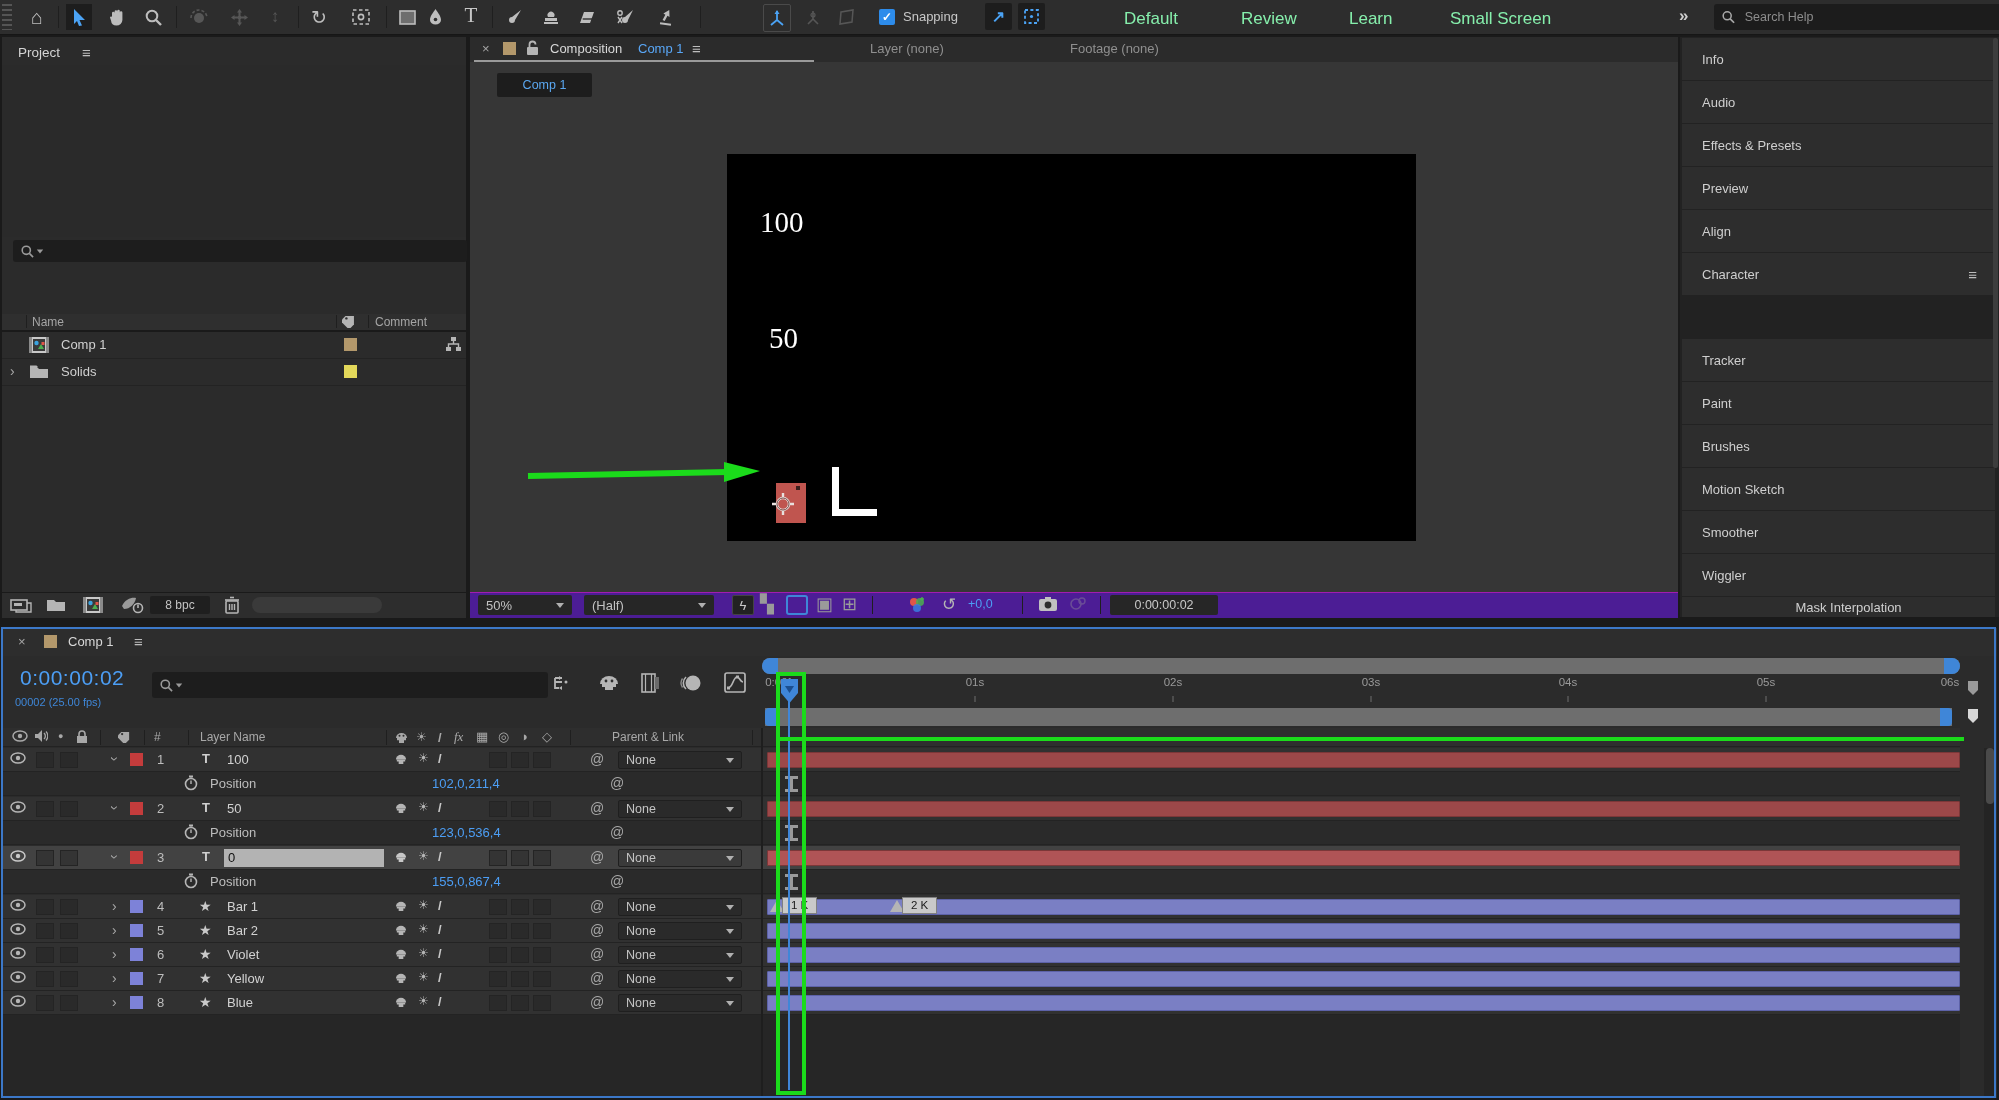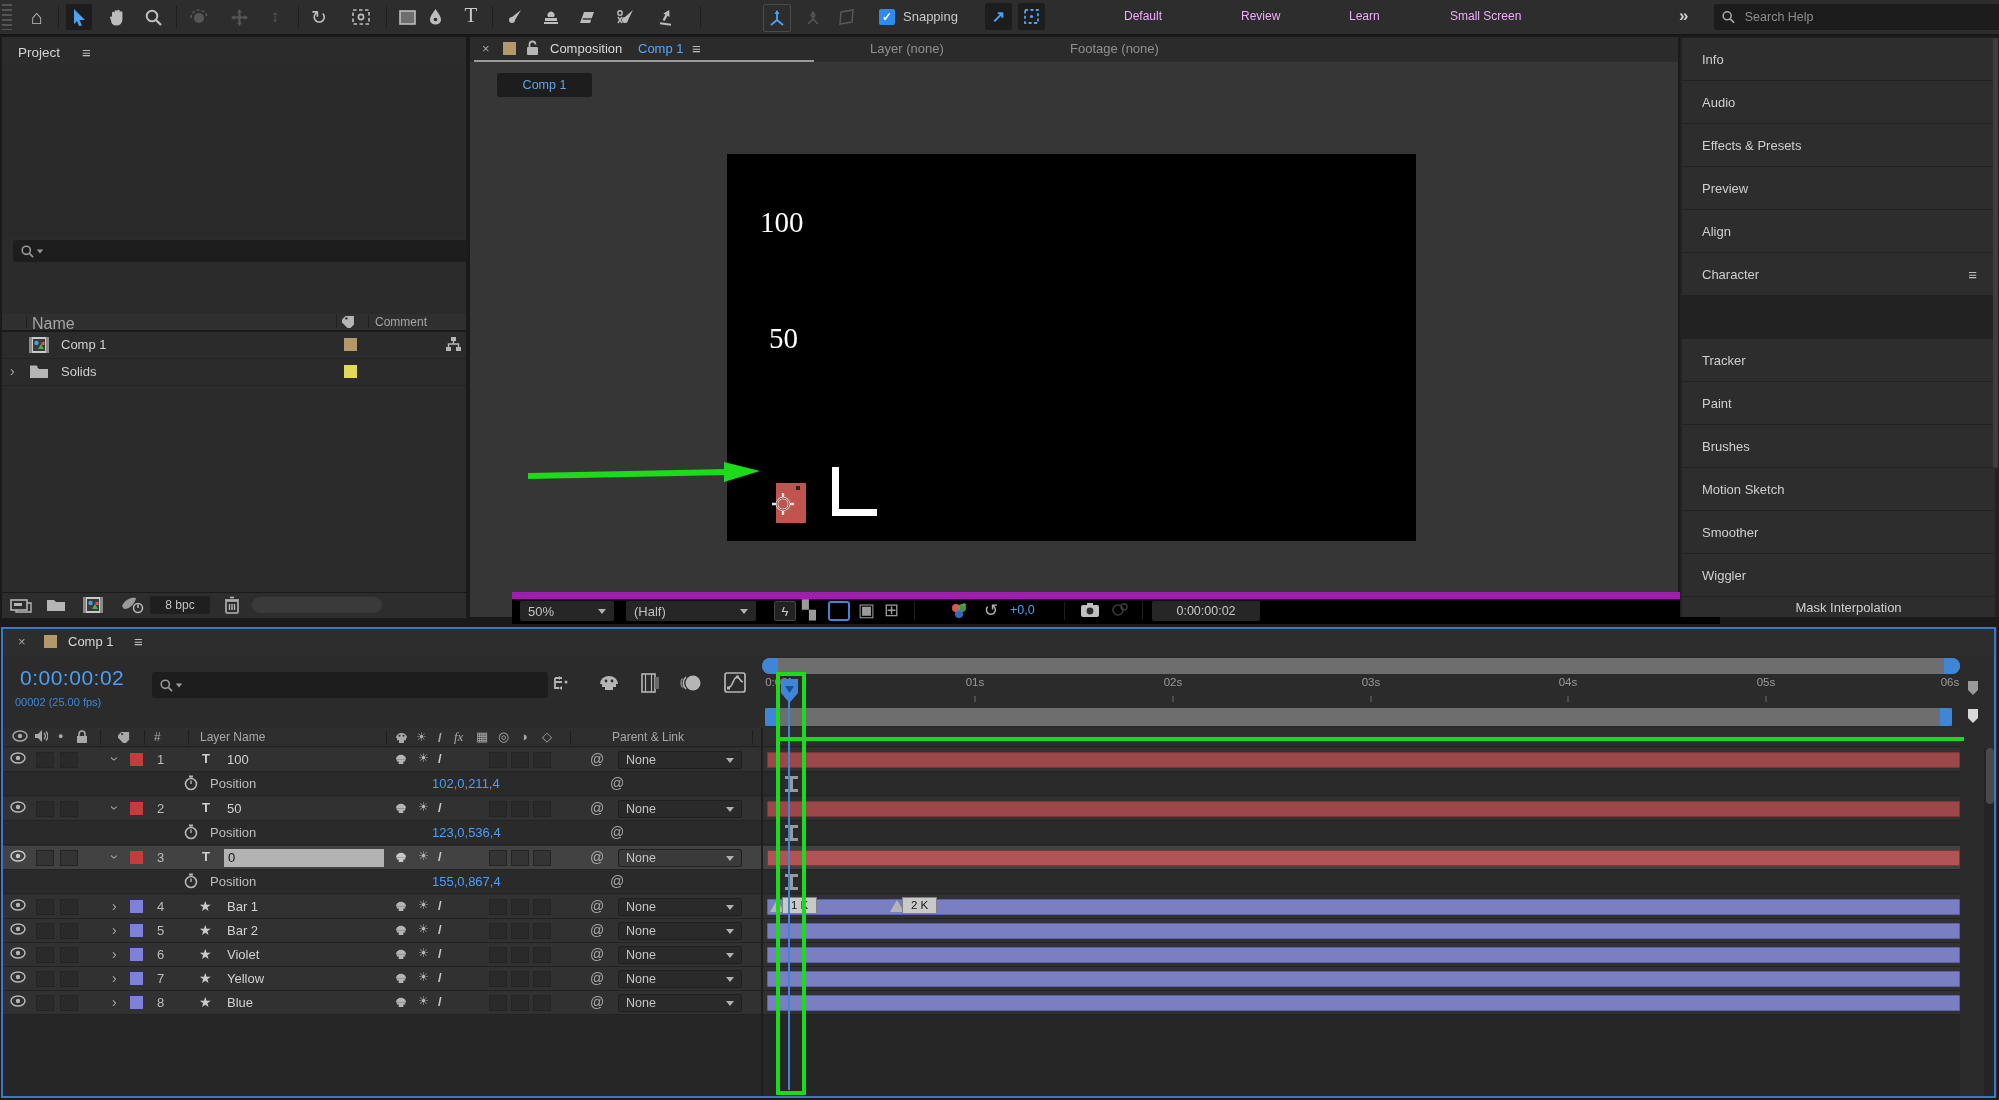--- a/index.html
+++ b/index.html
@@ -5,21 +5,21 @@
   html,body{margin:0;padding:0;background:#191919;}
   #app{position:relative;width:1999px;height:1100px;background:#1a1a1a;overflow:hidden;
        font-family:"Liberation Sans",sans-serif;color:#c2c2c2;font-size:13px;}
   .p{position:absolute;}
   .panel{background:#2d2d2d;}
   .dim{color:#8f8f8f;}
   .sep{width:1px;background:#1f1f1f;}
   .tool{width:26px;height:26px;display:flex;align-items:center;justify-content:center;color:#bdbdbd;}
   .tool svg{display:block;}
   .grayed{opacity:.38;}
-  .ws{color:#f0abfc;font-size:12px;}
+  .ws{color:#86efac;font-size:17px;}
   .searchbox{background:#1c1c1c;border-radius:3px;display:flex;align-items:center;gap:8px;padding:0 8px;}
   .searchbox input{background:transparent;border:0;outline:0;color:#bdbdbd;font-family:"Liberation Sans",sans-serif;font-size:12.5px;width:100%;}
   .searchbox input::placeholder{color:#8d8d8d;}
   .swatch{width:13px;height:13px;display:inline-block;}
   .caret{width:0;height:0;border-left:4px solid transparent;border-right:4px solid transparent;border-top:5px solid #b0b0b0;display:inline-block;}
   
   .rbar{position:absolute;left:1682px;width:313px;height:42px;background:#2d2d2d;display:flex;align-items:center;padding-left:20px;box-sizing:border-box;color:#cfcfcf;font-size:13px;}
   
   .trow{position:absolute;left:0;width:1958px;height:24px;box-sizing:border-box;border-bottom:1px solid #232323;}
   .lrow{background:#313131;}
@@ -217,21 +217,21 @@
       <span style="display:flex;align-items:center;">
         <svg width="13" height="13" viewBox="0 0 14 14">
             <circle cx="5.7" cy="5.7" r="4.4" fill="none" stroke="#9a9a9a" stroke-width="1.7"></circle>
             <line x1="9" y1="9" x2="13" y2="13" stroke="#9a9a9a" stroke-width="1.8"></line>
           </svg>
         <span class="caret" style="border-top-color:#9a9a9a;margin-left:2px;transform:scale(.8);"></span>
       </span>
     </div>
 
     <div class="p" style="left:0;top:277px;width:464px;height:16px;background:#2f2f2f;border-bottom:2px solid #1a1a1a;">
-      <span class="p" style="left:30px;top:1px;color:#a5a5a5;font-size:16px;">Name</span>
+      <span class="p" style="left:30px;top:1px;color:#a5a5a5;font-size:12px;">Name</span>
       <span class="p" style="left:340px;top:0;">
         <svg width="15" height="14" viewBox="0 0 15 14">
             <path d="M1 1 h7 l6 6 -6 6 H1 Z" fill="#b5b5b5" transform="rotate(-45 7 7)"></path>
             <circle cx="4.4" cy="4.4" r="1.2" fill="#2f2f2f"></circle>
           </svg>
       </span>
       <span class="p" style="left:373px;top:1px;color:#a5a5a5;font-size:12px;">Comment</span>
       <span class="p sep" style="left:24px;top:1px;height:13px;"></span>
       <span class="p sep" style="left:334px;top:1px;height:13px;"></span>
       <span class="p sep" style="left:366px;top:1px;height:13px;"></span>
@@ -355,21 +355,21 @@
 
       <div class="p" style="left:105px;top:313px;width:7px;height:49px;background:#fff;"></div>
       <div class="p" style="left:105px;top:355px;width:45px;height:7px;background:#fff;"></div>
     </div>
 
     <svg class="p" style="left:50px;top:420px;" width="250" height="30" viewBox="0 0 250 30">
       <line x1="8" y1="19" x2="208" y2="15" stroke="#1bdb1b" stroke-width="6"></line>
       <path d="M204 5 L240 14 L204 25 Z" fill="#1bdb1b"></path>
     </svg>
 
-    <div class="p" style="left:0;top:555px;width:1208px;height:25px;background:#000000;border-top:7px solid #a21caf;margin-left:42px;">
+    <div class="p" style="left:0;top:555px;width:1208px;height:25px;background:#4c1d95;border-top:1px solid #a21caf;">
       <div class="p" style="left:8px;top:2px;width:94px;height:20px;background:#262626;border-radius:2px;display:flex;align-items:center;justify-content:space-between;padding:0 8px;box-sizing:border-box;">
         <span>50%</span>
           <i class="caret"></i>
       </div>
       <div class="p" style="left:114px;top:2px;width:130px;height:20px;background:#262626;border-radius:2px;display:flex;align-items:center;justify-content:space-between;padding:0 8px;box-sizing:border-box;">
         <span>(Half)</span>
           <i class="caret"></i>
       </div>
       <span class="p" style="left:262px;top:2px;width:22px;height:20px;background:#222;border:1px solid #444;border-radius:2px;text-align:center;line-height:19px;color:#c8c8c8;box-sizing:border-box;">ϟ</span>
       <span class="p" style="left:290px;top:0px;font-size:18px;color:#9a9a9a;">▚</span>

